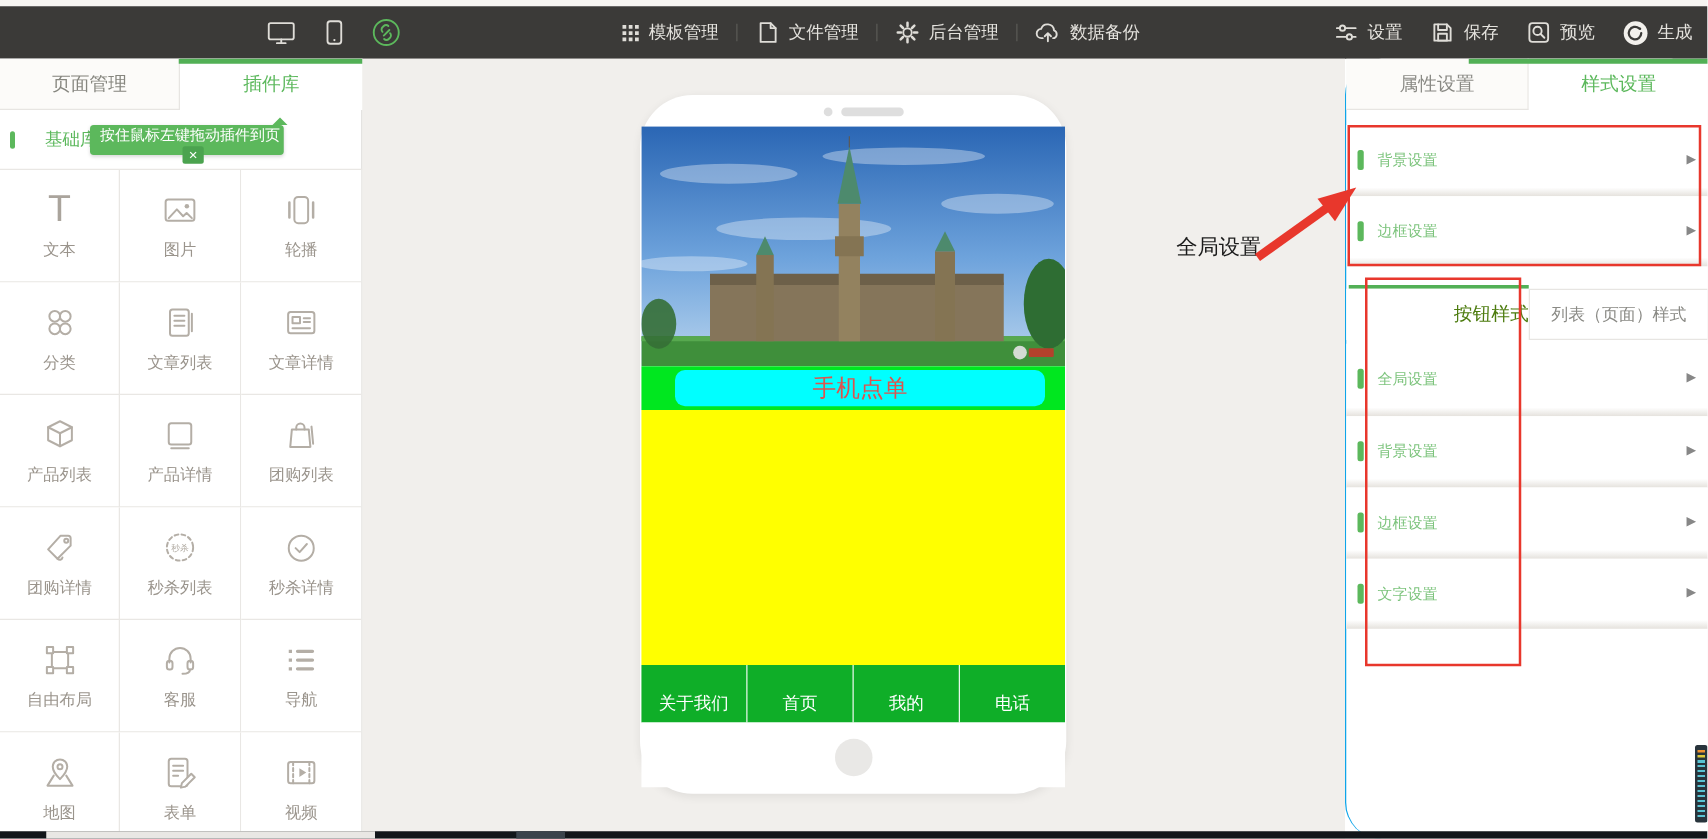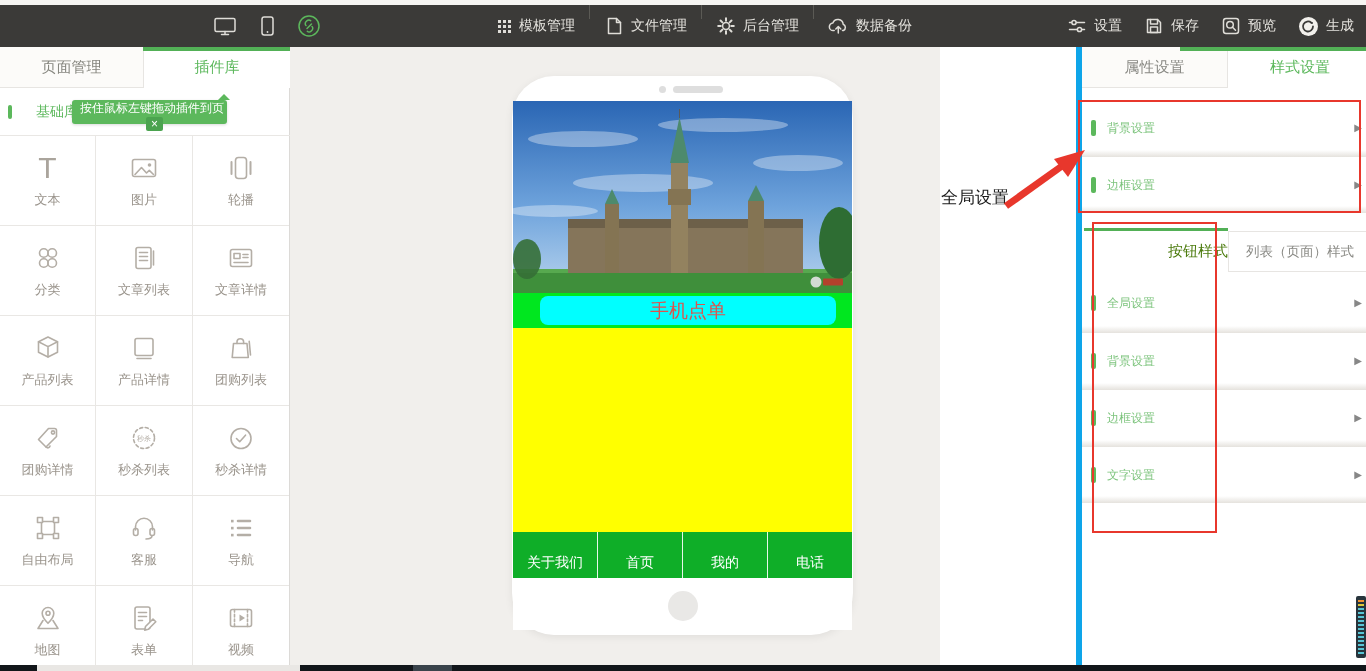--- a/index.html
+++ b/index.html
@@ -1,20 +1,20 @@
 <!DOCTYPE html>
 <html><head>
 <meta charset="utf-8">
 <style>
   html,body{margin:0;padding:0;width:1366px;height:671px;overflow:hidden;
     font-family:"Liberation Sans","DejaVu Sans",sans-serif;background:#fff;position:relative;}
   
   .top-strip{position:absolute;left:0;top:0;width:1366px;height:5px;background:#f6f5f2;}
   .toolbar{position:absolute;left:0;top:5px;width:1366px;height:42px;background:#3b3a38;}
-  .tb-group{position:absolute;top:0;height:42px;display:flex;}
+  .tb-group{position:absolute;top:0;height:42px;display:flex;align-items:center;}
   .tb-left{left:213px;gap:20px;}
   .tb-center{left:497px;gap:0;}
   .tb-right{right:12px;gap:22px;}
   .tb-item{display:flex;align-items:center;gap:7px;font-size:14px;color:#e4e2dd;cursor:pointer;white-space:nowrap;}
   .tb-div{width:1px;height:14px;background:#5b5a55;margin:0 14px;}
   .tb-icon{display:inline-flex;align-items:center;}
   .tb-icon svg{stroke:#dfddd8;fill:none;stroke-width:1.5;stroke-linecap:round;stroke-linejoin:round;}
   
   .sidebar{position:absolute;left:0;top:47px;width:290px;height:624px;background:#fff;border-right:1px solid #dcdad7;box-sizing:border-box;}
   .side-tab{position:absolute;top:0;height:41px;display:flex;align-items:center;justify-content:center;font-size:15px;cursor:pointer;box-sizing:border-box;}
@@ -32,38 +32,38 @@
   .plugin-grid{position:absolute;left:0;top:88px;width:290px;height:536px;overflow:hidden;
     display:grid;grid-template-columns:96px 97px 96px;grid-auto-rows:90px;border-top:1px solid #e9e7e4;box-sizing:border-box;}
   .pcell{border-right:1px solid #e9e7e4;border-bottom:1px solid #e9e7e4;display:flex;flex-direction:column;
     align-items:center;justify-content:center;gap:8px;cursor:pointer;background:#fff;}
   .pcell:nth-child(3n){border-right:none;}
   .picon{height:30px;display:flex;align-items:center;justify-content:center;}
   .picon svg{stroke:#b4aea6;fill:none;stroke-width:1.6;stroke-linecap:round;stroke-linejoin:round;}
   .tglyph{font-size:30px;color:#aaa49c;line-height:30px;}
   .plbl{font-size:13px;color:#9a948c;}
   
-  .canvas{position:absolute;left:290px;top:47px;width:650px;height:624px;background:#f1efec;}
+  .canvas{position:absolute;left:290px;top:47px;width:786px;height:624px;background:#f1efec;}
   .phone{position:absolute;left:222px;top:29px;width:341px;height:559px;background:#fff;border-radius:42px;box-shadow:0 2px 8px rgba(0,0,0,.07);}
   .spk-dot{position:absolute;left:147px;top:10px;width:7px;height:7px;border-radius:50%;background:#dedede;}
   .spk-bar{position:absolute;left:161px;top:10px;width:50px;height:7px;border-radius:4px;background:#dedede;}
   .screen{position:absolute;left:1px;top:25px;width:339px;height:529px;overflow:hidden;}
   .hero{height:192px;}
   .green-strip{height:35px;background:#00e71f;position:relative;}
   .cyan-btn{position:absolute;left:27px;top:3px;width:296px;height:29px;background:#00ffff;border-radius:8px;
     display:flex;align-items:center;justify-content:center;color:#dd544e;font-size:19px;cursor:pointer;}
   .yellow-block{height:204px;background:#ffff00;}
   .phone-nav{height:46px;background:#0fae28;display:flex;}
   .nav-cell{flex:1;display:flex;align-items:flex-end;justify-content:center;padding-bottom:6px;
     color:#fff;font-size:14px;border-right:1px solid rgba(255,255,255,.9);cursor:pointer;box-sizing:border-box;}
   .nav-cell:last-child{border-right:none;}
   .chin{height:52px;background:#fff;}
   .home-btn{position:absolute;left:156px;top:515px;width:30px;height:30px;border-radius:50%;background:#e9e8e6;}
   
-  .panel{position:absolute;left:1076px;top:47px;width:290px;height:624px;background:#fff;border-left:6px solid #0ea5e9;box-sizing:border-box;}
+  .panel{position:absolute;left:1076px;top:47px;width:290px;height:624px;background:#fff;border-left:1px solid #0ea5e9;box-sizing:border-box;border-radius:29px;}
   .ptab{position:absolute;top:0;height:41px;display:flex;align-items:center;justify-content:center;font-size:15px;cursor:pointer;box-sizing:border-box;}
   .ptab1{left:0;width:146px;color:#8a8a85;background:#fcfbf9;border-right:1px solid #e7e5e2;border-bottom:1px solid #e7e5e2;}
   .ptab2{left:146px;width:144px;color:#5cb85c;background:#fff;}
   .panel-green{left:98px;width:192px;}
   .prow{position:absolute;left:0;width:290px;height:57px;background:#fff;cursor:pointer;}
   .prow:after{content:"";position:absolute;left:0;right:0;bottom:0;height:7px;
     background:linear-gradient(to bottom,rgba(231,228,223,0),#e5e2dd);}
   .prow .gmark2{position:absolute;left:9px;top:20px;width:5px;height:16px;background:#5cb85c;border-radius:2px;}
   .prow .rlbl{position:absolute;left:25px;top:20px;font-size:12px;color:#7dc47d;}
   .prow .arr{position:absolute;right:10px;top:22px;font-size:10px;color:#878787;}

